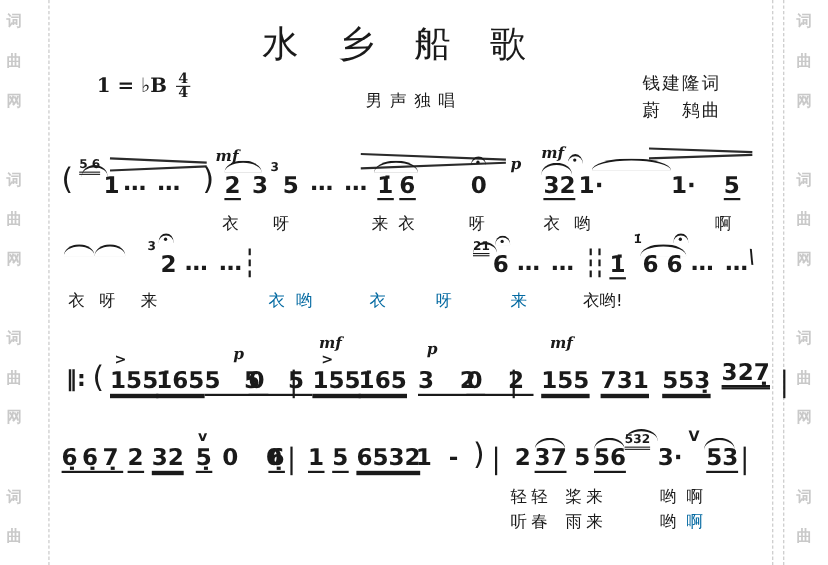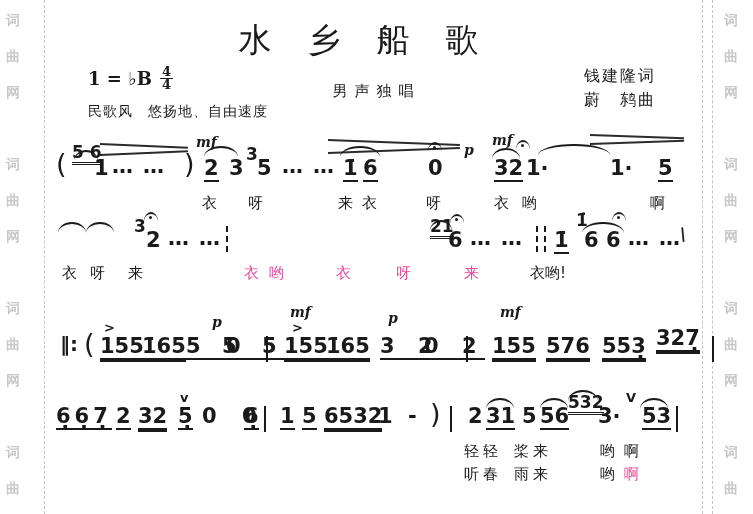--- a/index.html
+++ b/index.html
@@ -16,29 +16,29 @@
   .keysig{position:absolute;font-family:"DejaVu Serif",serif;font-weight:bold;font-size:18px;}
   .frac{position:absolute;display:flex;flex-direction:column;align-items:center;
         font-weight:bold;font-size:13px;line-height:12px;font-family:"DejaVu Serif",serif;}
   .frac .num{border-bottom:1px solid #1a1a1a;padding:0 2px;}
   .credit{position:absolute;font-size:16px;letter-spacing:2px;}
   .tempo{position:absolute;font-size:14px;letter-spacing:1px;}
   
   .nt{position:absolute;font-weight:bold;font-size:21px;line-height:1;white-space:pre;}
   .big{font-size:27px;font-weight:normal;}
   .rep{font-size:20px;}
-  .grace{font-size:17px;}
+  .grace{font-size:11px;}
   .dots{letter-spacing:10px;}
   .ul{border-bottom:2px solid #1a1a1a;padding-bottom:1px;}
   .ul2{border-bottom:2px solid #1a1a1a;padding-bottom:1px;}
   .ul2::after{content:"";position:absolute;left:0;right:0;bottom:-4px;height:2px;background:#1a1a1a;}
   .grace.ul2{border-bottom-width:1px;}
   .grace.ul2::after{bottom:-3px;height:1px;}
   .lyr{position:absolute;font-size:15px;white-space:pre;}
-  .faint{color:#ec4899;}
+  .faint{color:#0369a1;}
   .dyn{position:absolute;font-family:"DejaVu Serif",serif;font-style:italic;
        font-weight:bold;font-size:14px;}
   .acc{position:absolute;font-style:normal;font-weight:bold;font-size:13px;
        font-family:"DejaVu Sans",sans-serif;}
   .arc{position:absolute;height:9px;border-top:2px solid #1a1a1a;
        border-radius:50% 50% 0 0/100% 100% 0 0;}
   .ferm{position:absolute;width:14px;height:7px;border-top:2px solid #1a1a1a;
         border-radius:50% 50% 0 0/100% 100% 0 0;}
   .ferm::after{content:"";position:absolute;left:50%;top:2px;width:3px;height:3px;
         margin-left:-2px;background:#1a1a1a;border-radius:50%;}
@@ -88,21 +88,20 @@
 
   <div class="title" style="top:18px;">水乡船歌</div>
   <div class="subtitle" style="top:82px;">男声独唱</div>
   <div class="keysig" style="left:88px;top:68px;">1 = ♭B</div>
   <div class="frac" style="left:160px;top:66px;">
     <span class="num">4</span>
     <span>4</span>
   </div>
   <div class="credit" style="left:584px;top:66px;">钱建隆词</div>
   <div class="credit" style="left:584px;top:90px;">蔚　鸫曲</div>
-  <div class="tempo" style="left:88px;top:103px;">民歌风　悠扬地、自由速度</div>
 
   <span class="dyn" style="left:196px;top:134px;">mf</span>
   <span class="dyn" style="left:464px;top:142px;">p</span>
   <span class="dyn" style="left:492px;top:132px;">mf</span>
 
   <div class="hline" style="left:100px;top:143px;width:88px;transform:rotate(2.5deg);"></div>
   <div class="hline" style="left:100px;top:154px;width:88px;transform:rotate(-2.5deg);"></div>
   <div class="hline" style="left:328px;top:139px;width:132px;transform:rotate(2.2deg);"></div>
   <div class="hline" style="left:328px;top:152px;width:132px;transform:rotate(-2.2deg);"></div>
   <div class="hline" style="left:590px;top:134px;width:94px;transform:rotate(2deg);"></div>
@@ -189,21 +188,21 @@
   <span class="nt ul2" style="left:142px;top:336px;">1̇65</span>
   <span class="nt ul" style="left:186px;top:336px;letter-spacing:7px;">5 5</span>
   <span class="nt ul" style="left:226px;top:336px;letter-spacing:7px;">0 5</span>
   <div class="bar" style="left:266px;top:336px;"></div>
   <span class="nt ul2" style="left:284px;top:336px;">155</span>
   <span class="nt ul2" style="left:326px;top:336px;">1̇65</span>
   <span class="nt ul" style="left:380px;top:336px;letter-spacing:8px;">3 2</span>
   <span class="nt ul" style="left:424px;top:336px;letter-spacing:8px;">0 2</span>
   <div class="bar" style="left:466px;top:336px;"></div>
   <span class="nt ul2" style="left:492px;top:336px;">155</span>
-  <span class="nt ul2" style="left:546px;top:336px;">576</span>
+  <span class="nt ul2" style="left:546px;top:336px;">731</span>
   <span class="nt ul2" style="left:602px;top:336px;">553̣</span>
   <span class="nt ul2" style="left:656px;top:328px;">327̣</span>
   <div class="bar" style="left:712px;top:336px;"></div>
 
   <span class="acc" style="left:180px;top:390px;">v</span>
   <span class="acc" style="left:626px;top:390px;">V</span>
 
   <span class="nt ul" style="left:56px;top:406px;letter-spacing:4px;">6̣6̣7̣</span>
   <span class="nt ul" style="left:116px;top:406px;">2</span>
   <span class="nt ul2" style="left:138px;top:406px;">32</span>
@@ -212,21 +211,21 @@
   <span class="nt ul" style="left:244px;top:406px;">6̣</span>
   <div class="bar" style="left:264px;top:406px;"></div>
   <span class="nt ul" style="left:280px;top:406px;">1</span>
   <span class="nt ul" style="left:302px;top:406px;">5</span>
   <span class="nt ul2" style="left:324px;top:406px;">6532</span>
   <span class="nt" style="left:378px;top:406px;">1</span>
   <span class="nt" style="left:408px;top:406px;">-</span>
   <span class="nt big" style="left:430px;top:400px;">)</span>
   <div class="bar" style="left:450px;top:406px;"></div>
   <span class="nt" style="left:468px;top:406px;">2</span>
-  <span class="nt ul" style="left:486px;top:406px;">31</span>
+  <span class="nt ul" style="left:486px;top:406px;">37</span>
   <span class="nt" style="left:522px;top:406px;">5</span>
   <span class="nt ul" style="left:540px;top:406px;">56</span>
   <span class="nt grace ul2" style="left:568px;top:394px;">532</span>
   <span class="nt" style="left:598px;top:406px;">3·</span>
   <span class="nt ul" style="left:642px;top:406px;">53</span>
   <div class="bar" style="left:676px;top:406px;"></div>
 
   <div class="arc" style="left:486px;top:398px;width:28px;"></div>
   <div class="arc" style="left:540px;top:398px;width:28px;"></div>
   <div class="arc" style="left:568px;top:390px;width:30px;"></div>

